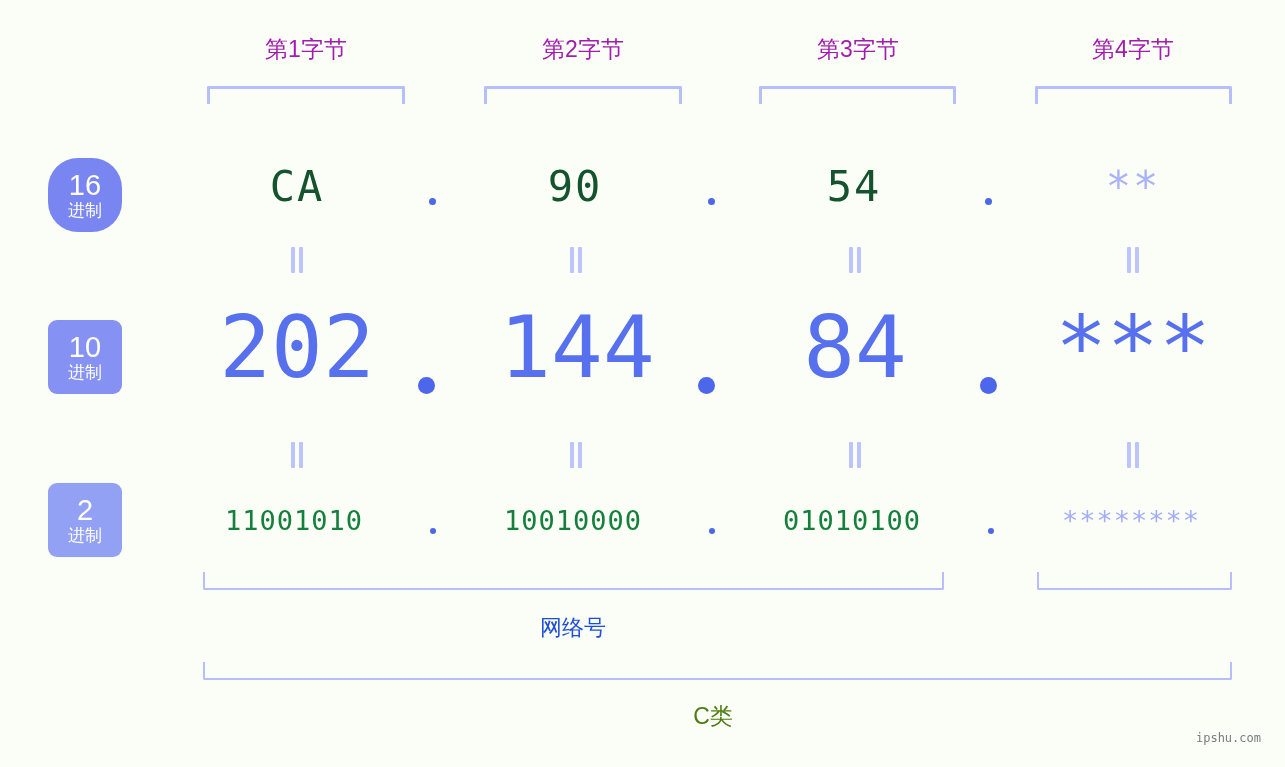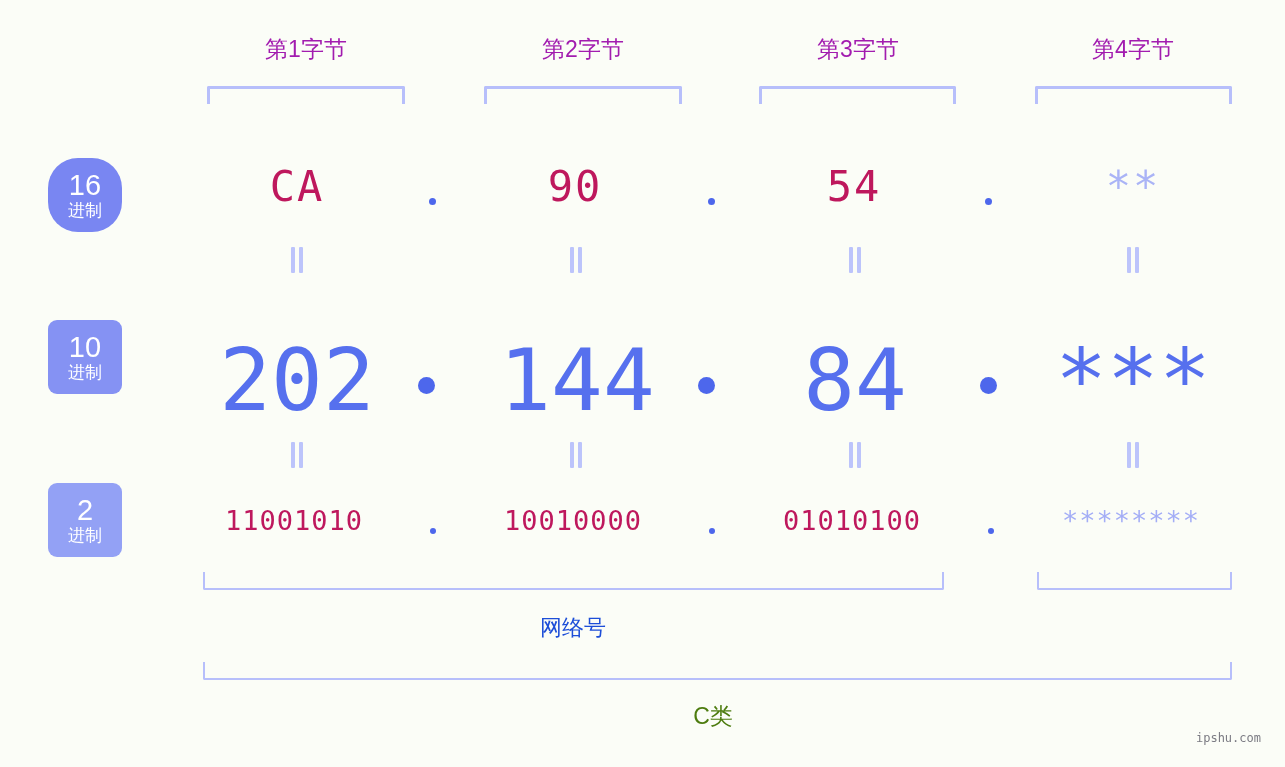--- a/index.html
+++ b/index.html
@@ -95,42 +95,41 @@
     position: absolute;
     text-align: center;
     white-space: nowrap;
     font-family: "DejaVu Sans Mono", monospace;
   }
 
   .hex-row .cell {
     top: 0;
     width: 200px;
     font-size: 42px;
-    color: #be185d;
+    color: #14532d;
     letter-spacing: 2px;
   }
   .hex-row .cell.muted {
     color: #aab4f6;
   }
   .dec-row .cell {
     top: 0;
     width: 210px;
     font-size: 86px;
     color: #5670ee;
     letter-spacing: 0px;
-    margin-top: 33px;
   }
   .dec-row .cell.muted {
     color: #5670ee;
   }
   .bin-row .cell {
     top: 0;
     width: 200px;
     font-size: 27px;
-    color: #be185d;
+    color: #15803d;
     letter-spacing: 1px;
   }
   .bin-row .cell.muted {
     color: #a3adf6;
   }
 
   
   .dot {
     position: absolute;
     border-radius: 50%;

